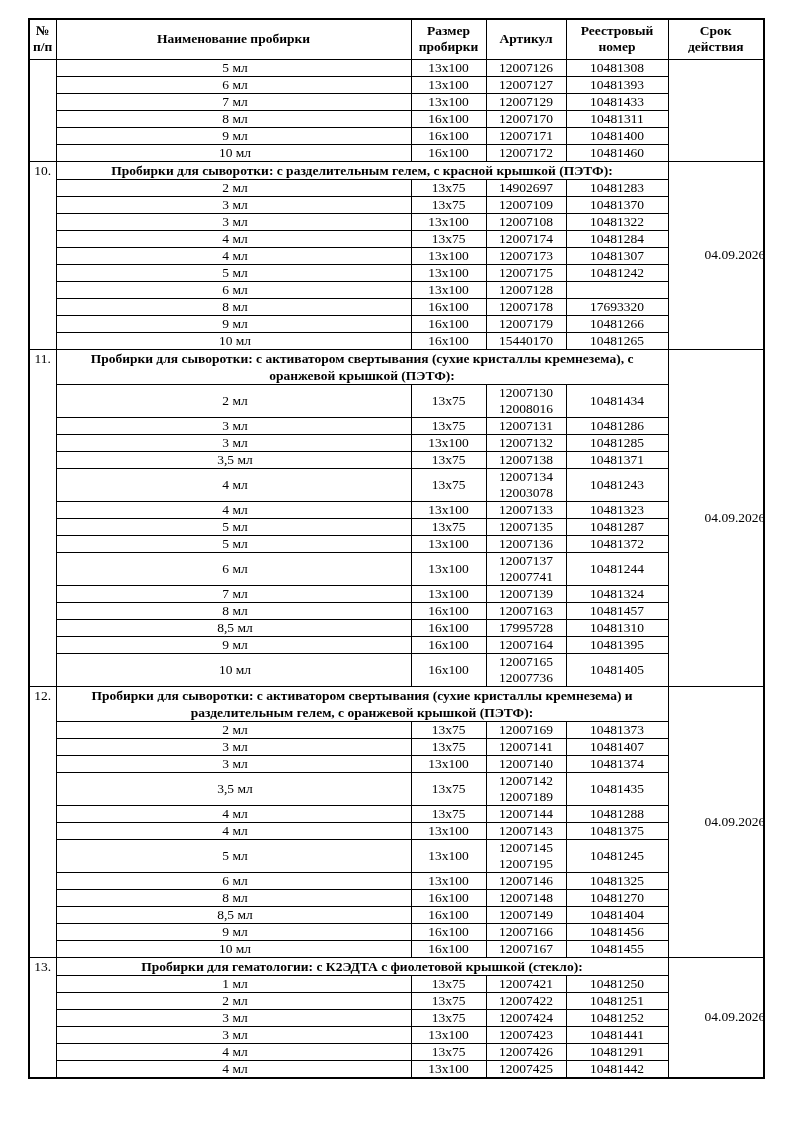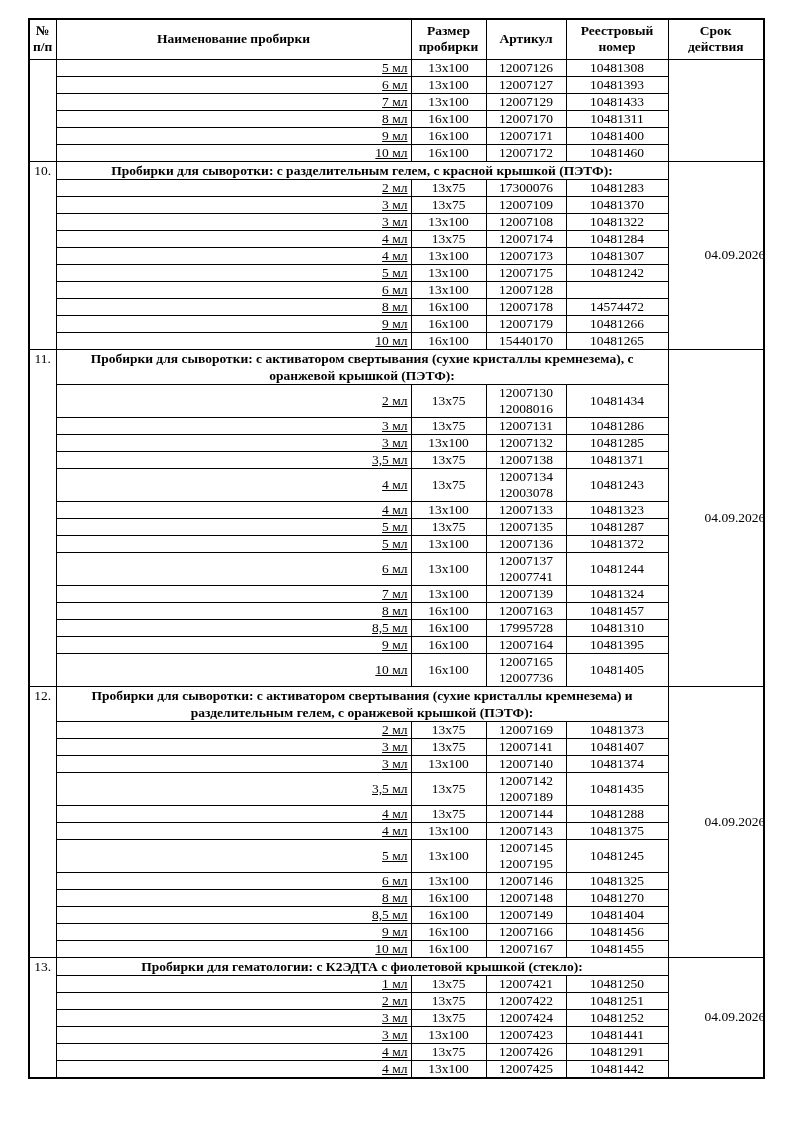--- a/index.html
+++ b/index.html
@@ -20,21 +20,21 @@
     font-weight:bold;font-size:13.5px;line-height:1.2;
     text-align:center;vertical-align:middle;padding:1px 2px;
     white-space:pre-line;
   }
   td{
     font-size:13.5px;line-height:16px;padding:0 3px;
     vertical-align:middle;text-align:center;
   }
   tr.data-row{height:17px;}
   tr.section-header-row{height:18px;}
-  td.name-cell{text-align:right;padding-left:6px;text-decoration:underline;}
+  td.name-cell{text-align:center;padding-left:6px;}
   td.num-cell{vertical-align:top;padding-top:1px;}
   td.section-title-cell{
     font-weight:bold;text-align:center;line-height:17px;padding:0 16px;
   }
   td.article-cell{white-space:pre-line;}
   td.validity-cell{text-align:center;vertical-align:middle;padding-left:36px;}
 </style>
 </head>
 <body>
 
@@ -102,21 +102,21 @@
           <td class="reg-cell">10481460</td>
         </tr>
         <tr class="section-header-row">
           <td class="num-cell" rowspan="11">10.</td>
           <td class="section-title-cell" colspan="4">Пробирки для сыворотки: с разделительным гелем, с красной крышкой (ПЭТФ):</td>
           <td class="validity-cell" rowspan="11">04.09.2026</td>
         </tr>
         <tr class="data-row">
           <td class="name-cell">2 мл</td>
           <td class="size-cell">13x75</td>
-          <td class="article-cell">17300076</td>
+          <td class="article-cell">14902697</td>
           <td class="reg-cell">10481283</td>
         </tr>
         <tr class="data-row">
           <td class="name-cell">3 мл</td>
           <td class="size-cell">13x75</td>
           <td class="article-cell">12007109</td>
           <td class="reg-cell">10481370</td>
         </tr>
         <tr class="data-row">
           <td class="name-cell">3 мл</td>
@@ -145,21 +145,21 @@
         <tr class="data-row">
           <td class="name-cell">6 мл</td>
           <td class="size-cell">13x100</td>
           <td class="article-cell">12007128</td>
           <td class="reg-cell"></td>
         </tr>
         <tr class="data-row">
           <td class="name-cell">8 мл</td>
           <td class="size-cell">16x100</td>
           <td class="article-cell">12007178</td>
-          <td class="reg-cell">14574472</td>
+          <td class="reg-cell">17693320</td>
         </tr>
         <tr class="data-row">
           <td class="name-cell">9 мл</td>
           <td class="size-cell">16x100</td>
           <td class="article-cell">12007179</td>
           <td class="reg-cell">10481266</td>
         </tr>
         <tr class="data-row">
           <td class="name-cell">10 мл</td>
           <td class="size-cell">16x100</td>

